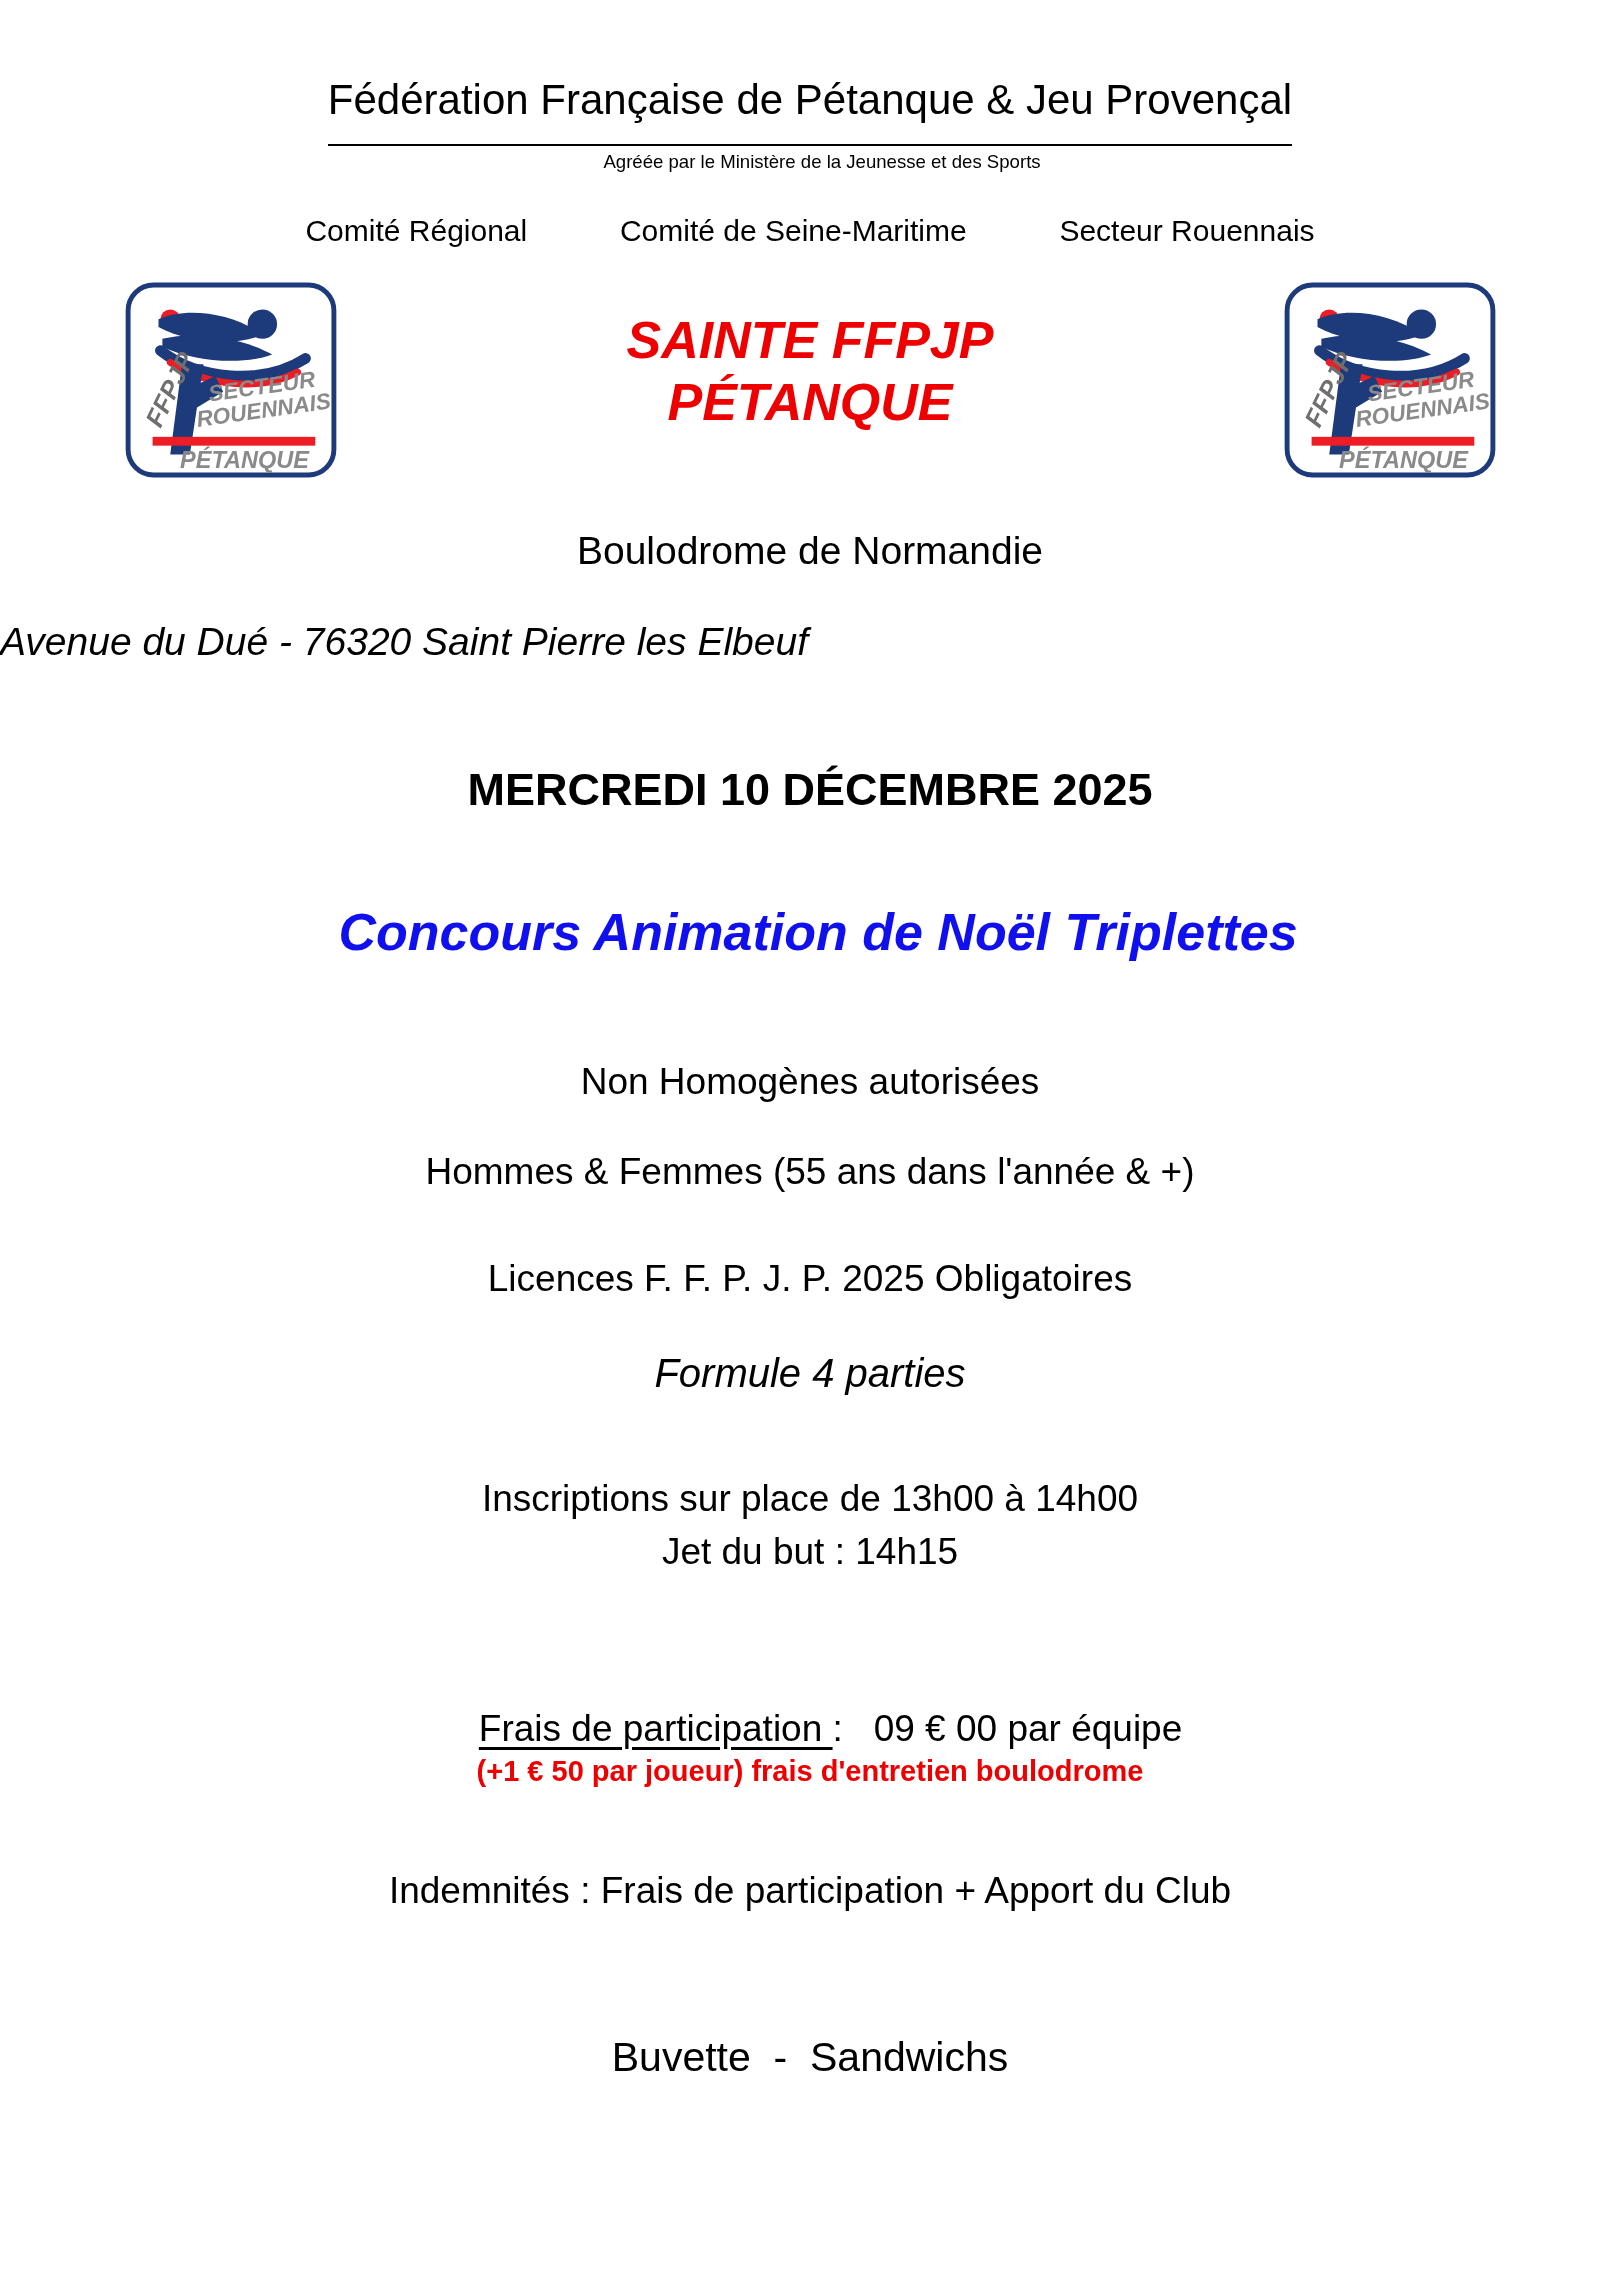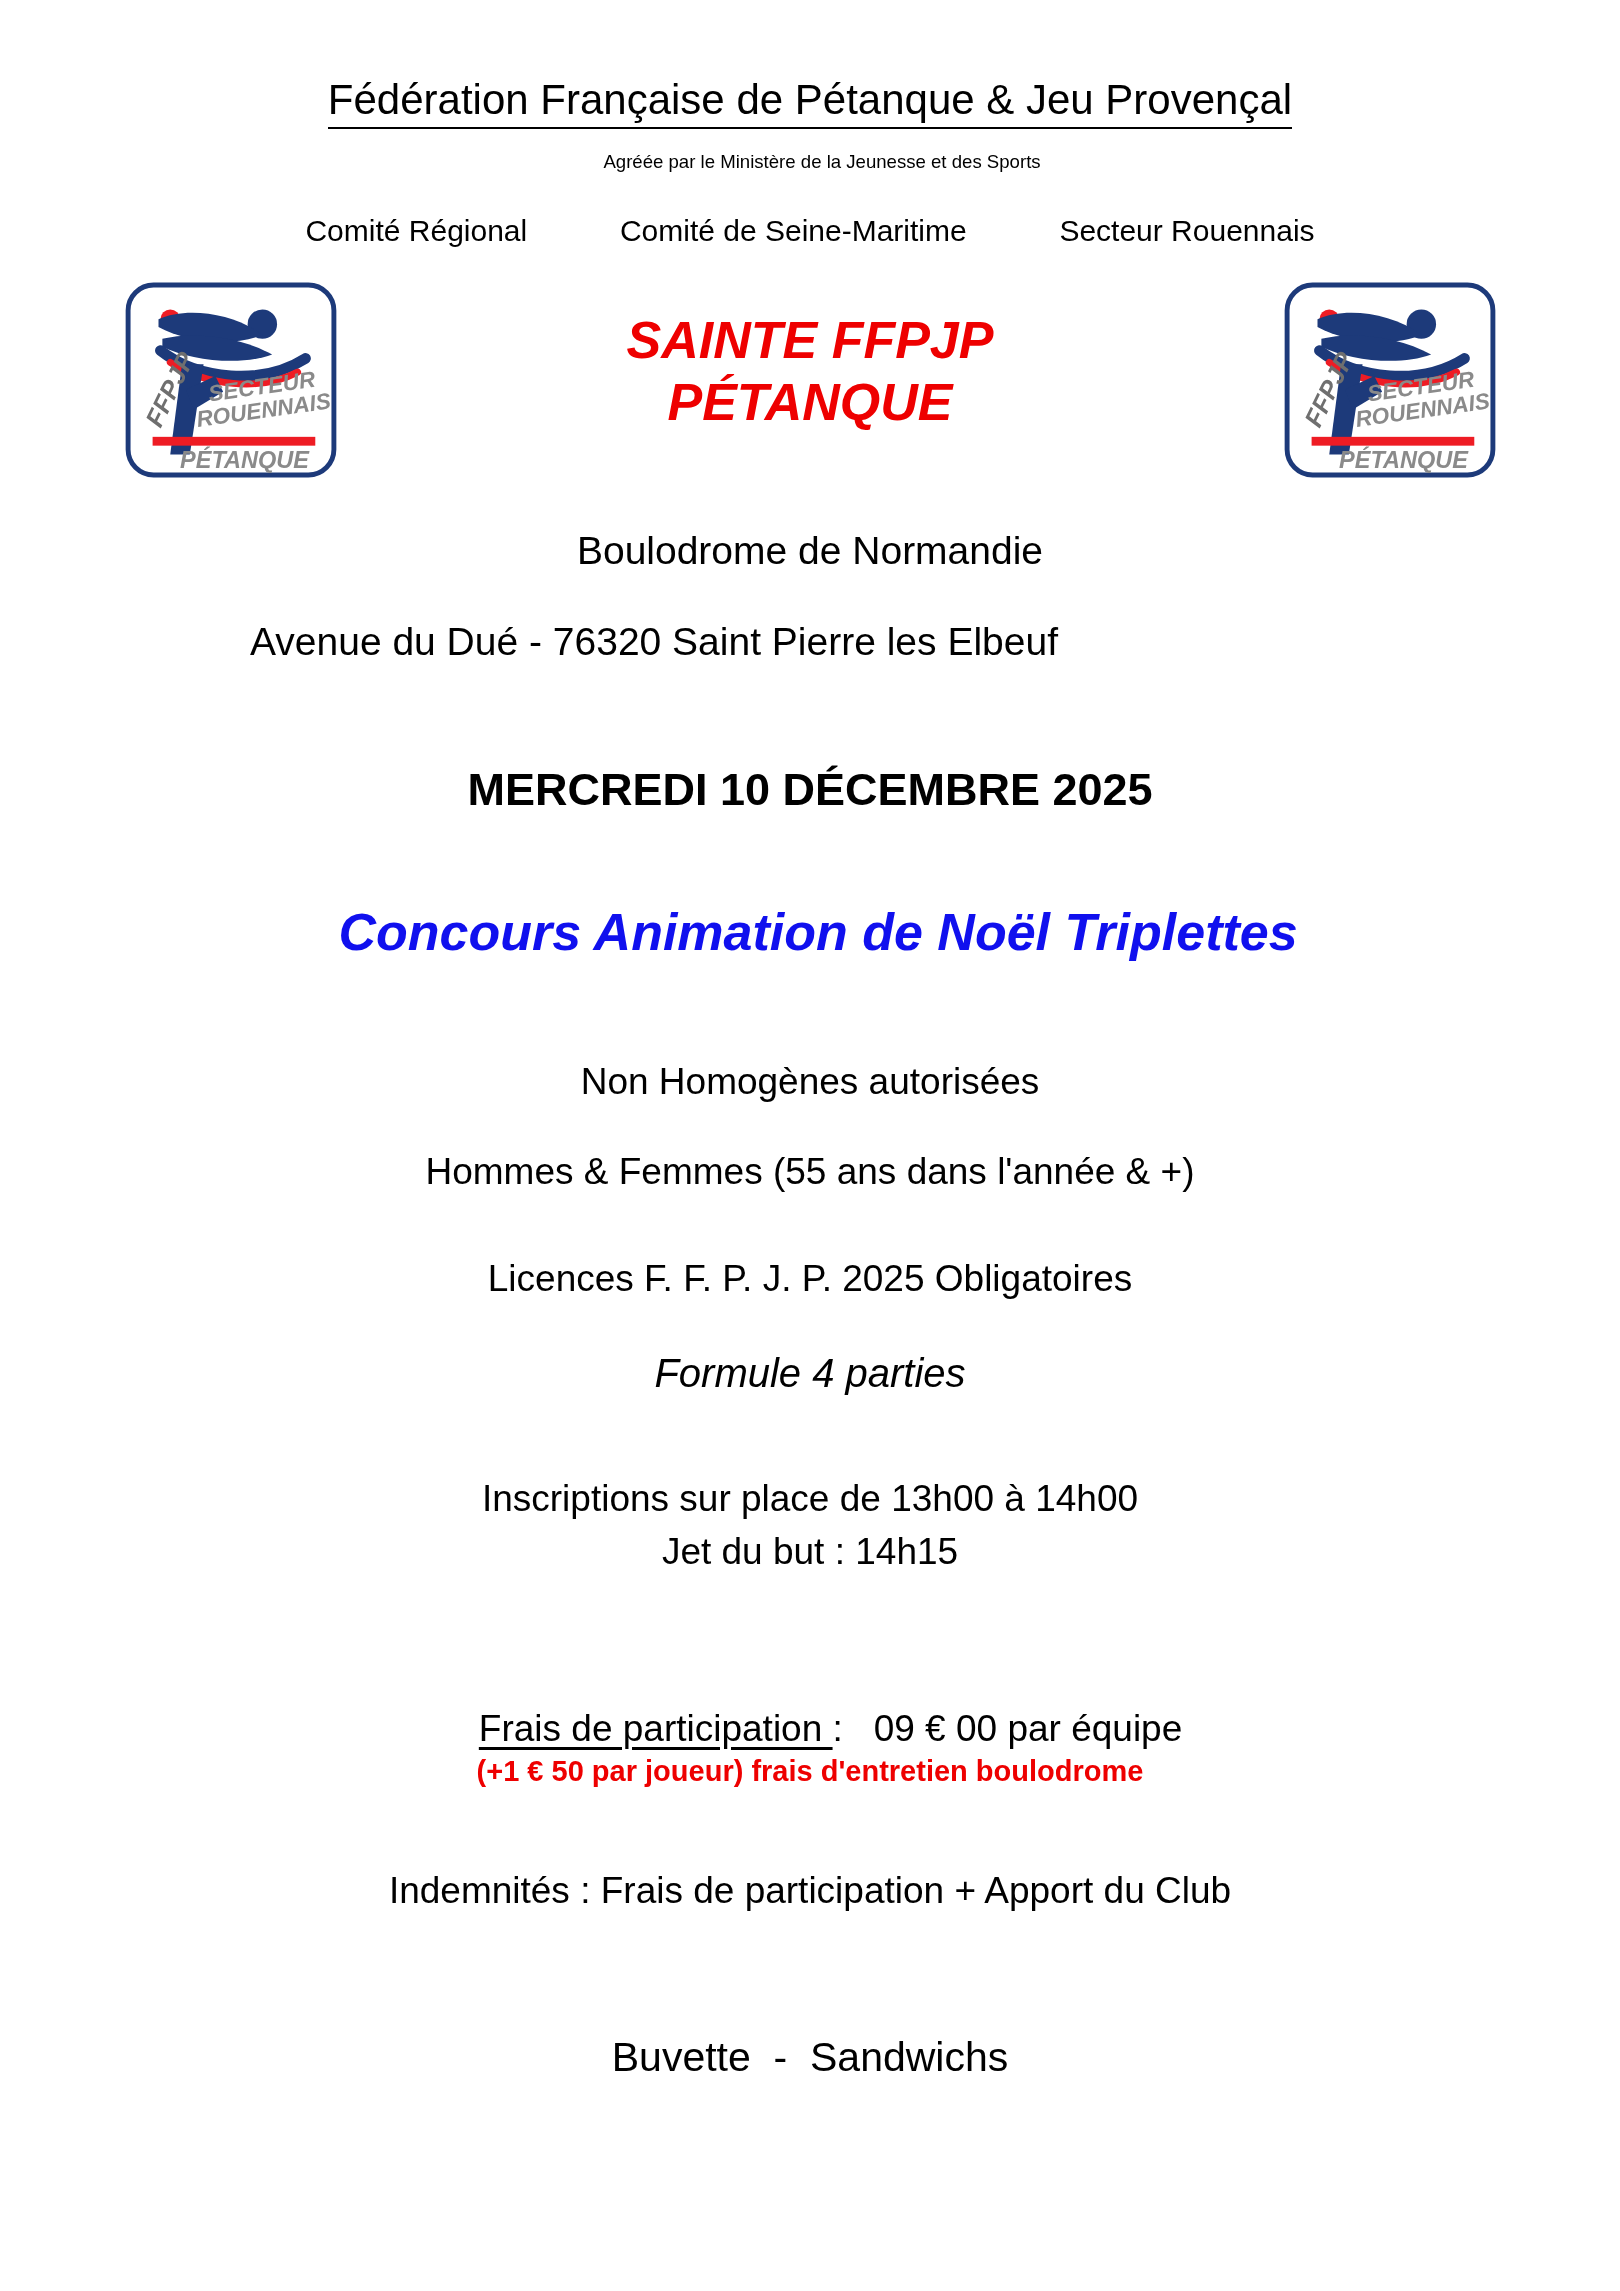--- a/index.html
+++ b/index.html
@@ -27,21 +27,21 @@
     top: 76px;
     left: 0;
     width: 1620px;
     text-align: center;
     font-size: 42px;
     letter-spacing: 0px;
     white-space: nowrap;
   }
   .fed-title span {
     border-bottom: 2.9px solid #000;
-    padding-bottom: 4px;
+    padding-bottom: 21px;
   }
   .fed-sub {
     position: absolute;
     top: 151px;
     left: 0;
     width: 1620px;
     text-align: center;
     font-size: 18.6px;
     padding-left: 12px;
   }
@@ -90,22 +90,22 @@
     left: 0;
     width: 1620px;
     text-align: center;
     font-size: 39px;
   }
   .venue-address {
     position: absolute;
     top: 620px;
     left: 0;
     width: 1308px;
-    text-align: center;
     font-size: 39px;
+    font-style: italic;
   }
 
   
   .event-date {
     position: absolute;
     top: 764px;
     left: 0;
     width: 1620px;
     text-align: center;
     color: #000000;

